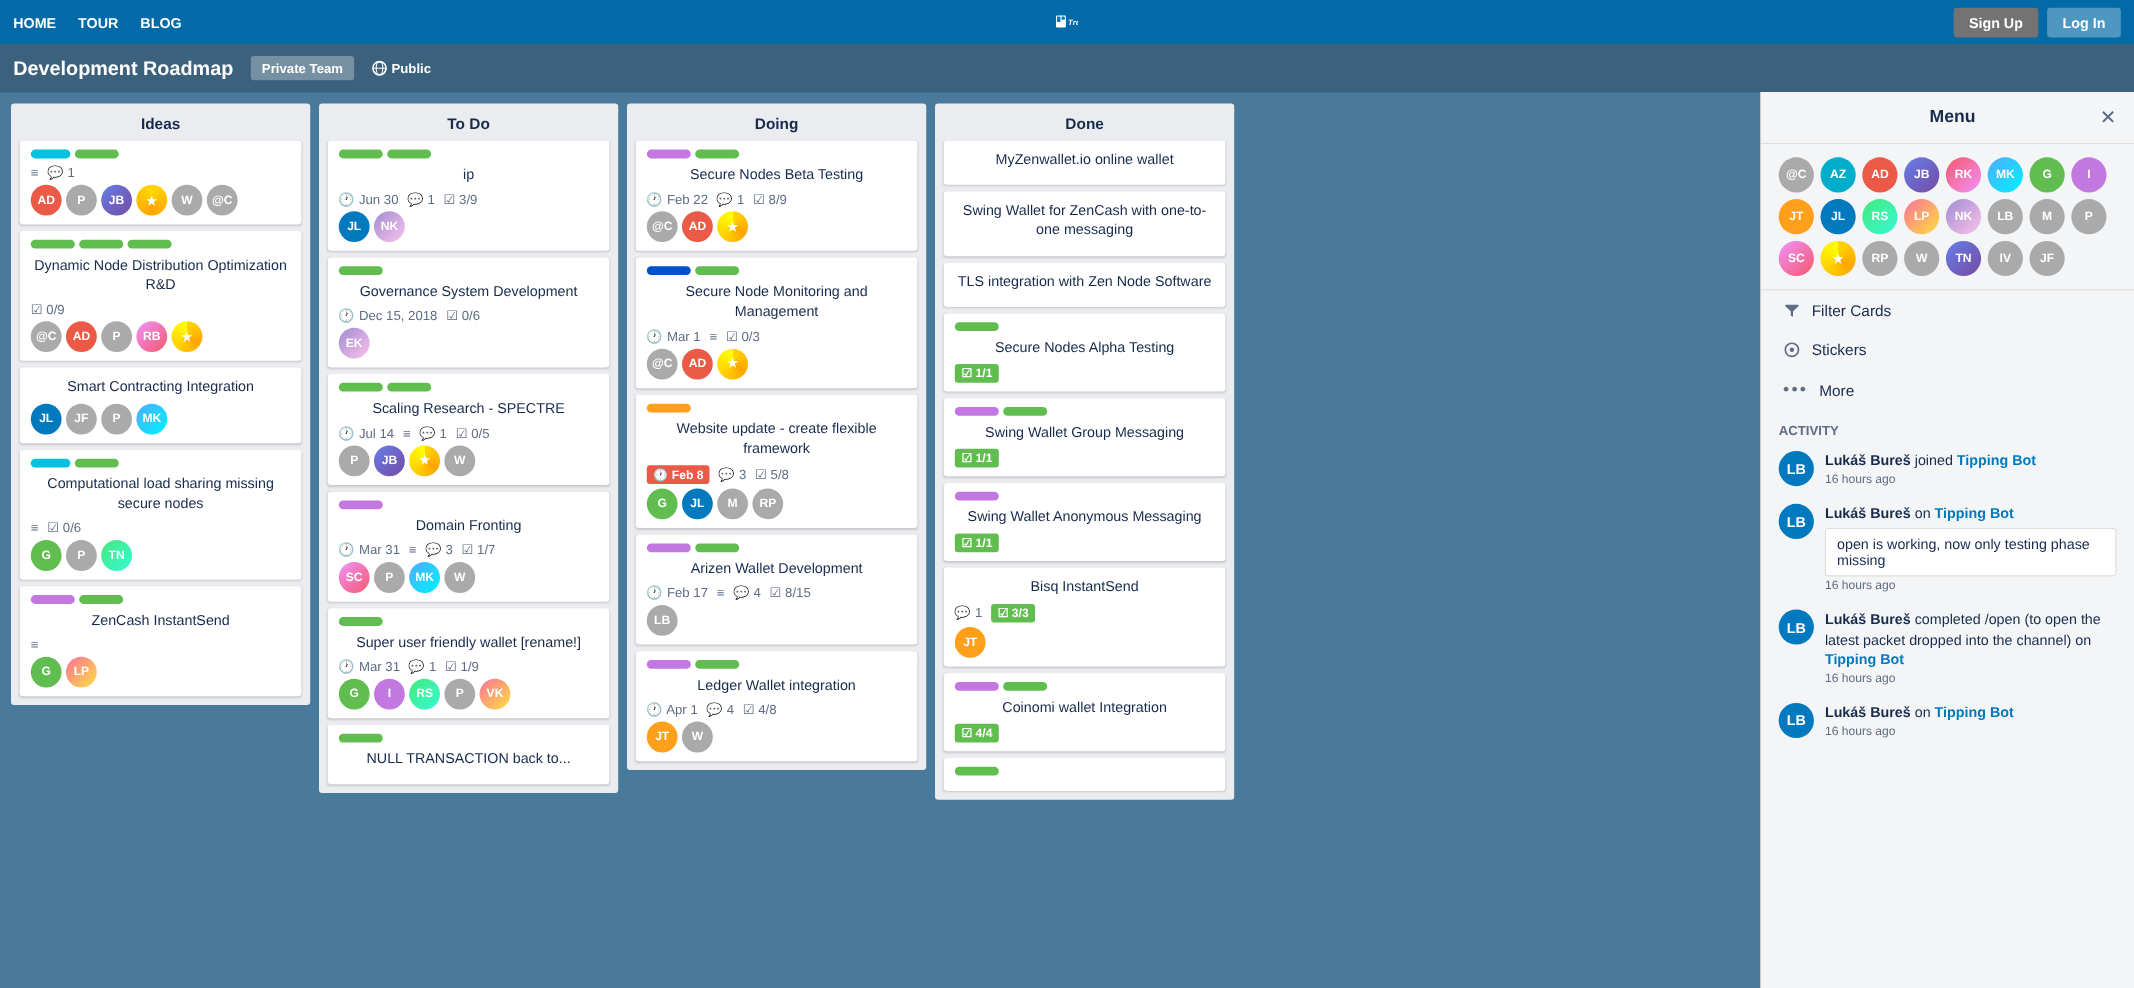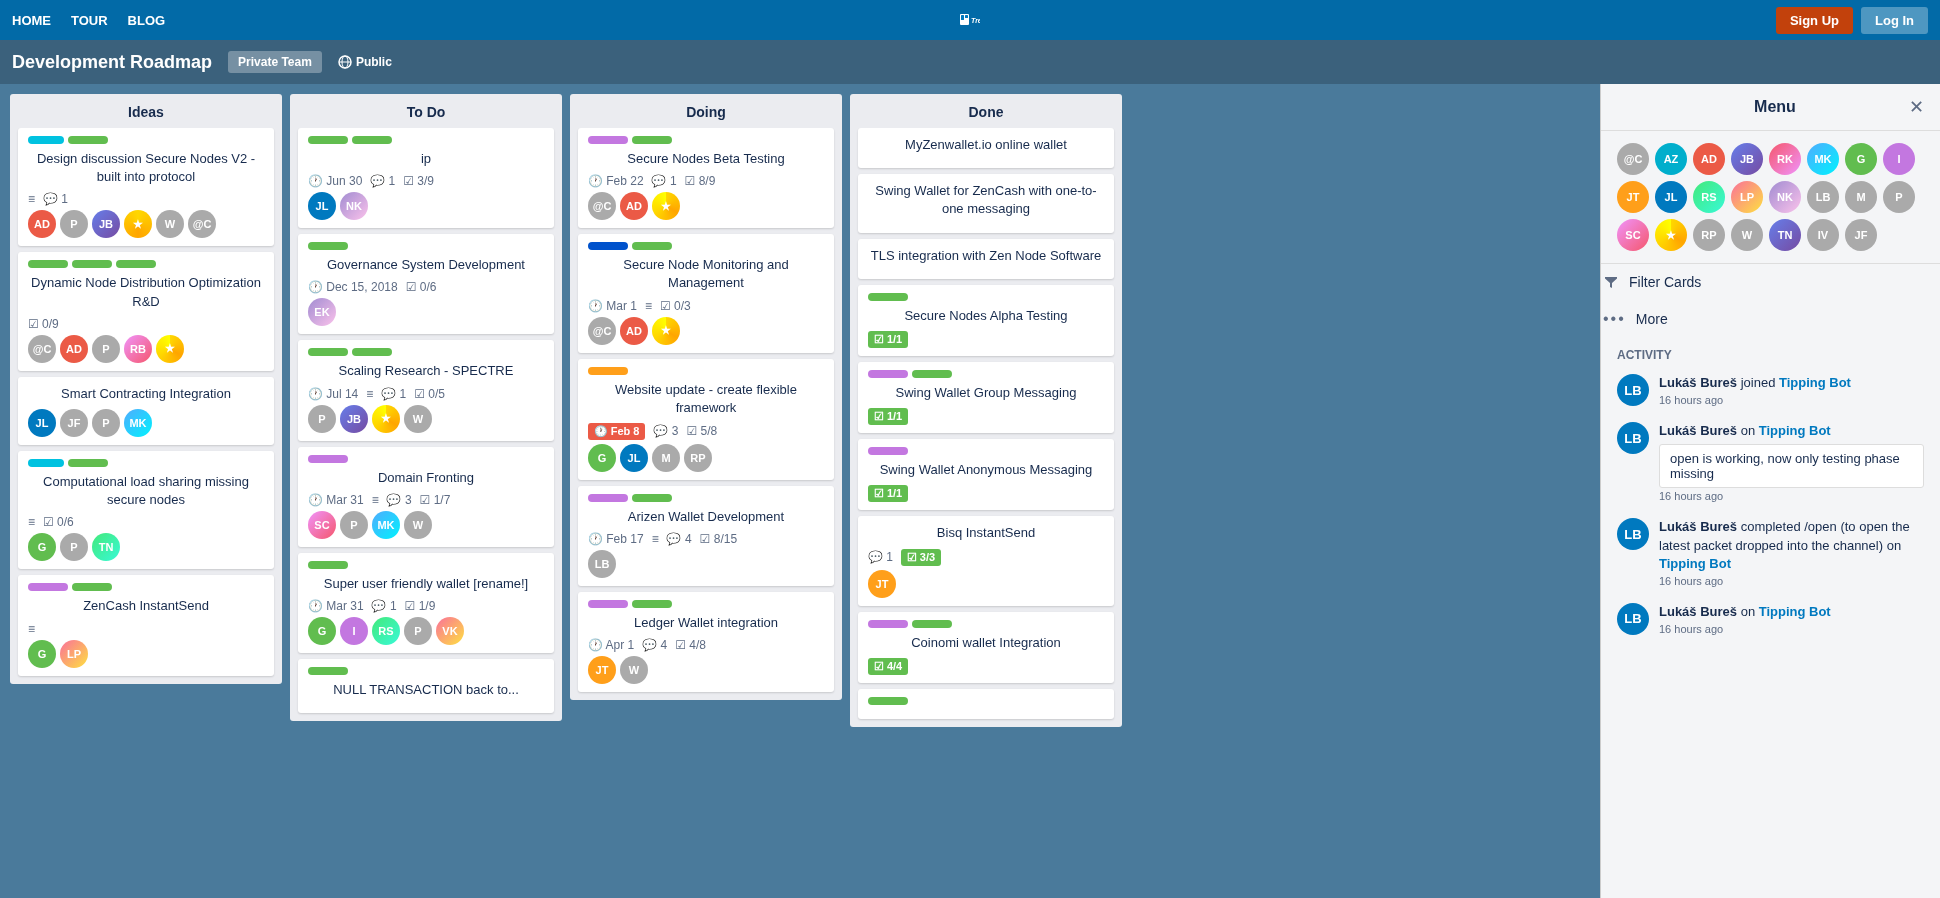--- a/index.html
+++ b/index.html
@@ -4,21 +4,21 @@
   <style>
     * { box-sizing: border-box; margin: 0; padding: 0; }
     body { font-family: -apple-system, BlinkMacSystemFont, 'Segoe UI', sans-serif; font-size: 13px; background: #4a7a9b; min-height: 898px; overflow: hidden; }
 
     
     .top-nav { background: #026aa7; display: flex; align-items: center; padding: 0 12px; height: 40px; gap: 20px; }
     .top-nav a { color: #fff; text-decoration: none; font-size: 13px; font-weight: 600; }
     .nav-logo { position: absolute; left: 50%; transform: translateX(-50%); display: flex; align-items: center; gap: 6px; }
     .nav-logo svg { width: 20px; height: 20px; }
     .nav-right { margin-left: auto; display: flex; gap: 8px; }
-    .btn-signup { background: #c2410c; color: #fff; border: none; border-radius: 3px; padding: 6px 14px; font-weight: 700; font-size: 13px; cursor: pointer; }
+    .btn-signup { background: #737373; color: #fff; border: none; border-radius: 3px; padding: 6px 14px; font-weight: 700; font-size: 13px; cursor: pointer; }
     .btn-login { background: rgba(255,255,255,0.3); color: #fff; border: none; border-radius: 3px; padding: 6px 14px; font-weight: 700; font-size: 13px; cursor: pointer; }
 
     
     .board-header { background: rgba(0,0,0,0.2); display: flex; align-items: center; padding: 8px 12px; gap: 16px; height: 44px; }
     .board-title { color: #fff; font-size: 18px; font-weight: 700; }
     .board-badge { background: rgba(255,255,255,0.3); color: #fff; border-radius: 3px; padding: 4px 10px; font-size: 12px; font-weight: 600; }
     .board-public { color: #fff; font-size: 12px; font-weight: 600; display: flex; align-items: center; gap: 4px; }
 
     
     .board-content { display: flex; gap: 8px; padding: 10px 10px; overflow-x: auto; height: calc(898px - 84px); align-items: flex-start; text-align: center; }
@@ -47,21 +47,21 @@
     .menu-panel { background: #f4f5f7; width: 340px; min-width: 340px; height: 100%; border-left: 1px solid #ccc; display: flex; flex-direction: column; position: fixed; right: 0; top: 84px; bottom: 0; overflow-y: auto; }
     .menu-header { display: flex; align-items: center; justify-content: space-between; padding: 12px 16px; border-bottom: 1px solid #ddd; }
     .menu-title { font-size: 16px; font-weight: 700; color: #172b4d; text-align: center; flex: 1; }
     .menu-close { background: none; border: none; font-size: 18px; cursor: pointer; color: #5e6c84; }
 
     
     .member-grid { display: flex; flex-wrap: wrap; gap: 6px; padding: 12px 16px; border-bottom: 1px solid #ddd; }
     .member-avatar { width: 32px; height: 32px; border-radius: 50%; display: flex; align-items: center; justify-content: center; font-size: 11px; font-weight: 700; color: #fff; }
 
     
-    .menu-item { display: flex; align-items: center; gap: 10px; padding: 10px 2px; cursor: pointer; color: #172b4d; font-size: 14px; }
+    .menu-item { display: flex; align-items: center; gap: 10px; padding: 10px 20px; cursor: pointer; color: #172b4d; font-size: 14px; }
     .menu-section-title { padding: 10px 16px 4px; font-size: 12px; font-weight: 700; color: #5e6c84; text-transform: uppercase; }
 
     
     .activity-item { display: flex; gap: 10px; padding: 8px 16px; }
     .activity-avatar { width: 32px; height: 32px; border-radius: 50%; display: flex; align-items: center; justify-content: center; font-size: 13px; font-weight: 700; color: #fff; background: #0079bf; flex-shrink: 0; }
     .activity-content { flex: 1; }
     .activity-text { font-size: 13px; color: #172b4d; line-height: 1.4; }
     .activity-text a { color: #0079bf; text-decoration: none; font-weight: 600; }
     .activity-time { font-size: 11px; color: #5e6c84; margin-top: 2px; }
     .activity-bubble { background: #fff; border-radius: 3px; padding: 6px 10px; margin-top: 4px; font-size: 13px; color: #172b4d; border: 1px solid #ddd; }
@@ -117,21 +117,20 @@
 
   <div class="list">
     <div class="list-header">Ideas</div>
     <div class="list-cards">
 
       <div class="card">
         <div class="card-labels">
           <span class="label" style="background:#00c2e0;width:36px"></span>
           <span class="label label-green"></span>
         </div>
-        <div class="card-title">Design discussion Secure Nodes V2 - built into protocol</div>
         <div class="card-meta">
           <span class="card-meta-item">≡</span>
           <span class="card-meta-item">💬 1</span>
         </div>
         <div class="card-avatars">
           <div class="avatar" style="background:#eb5a46">AD</div>
           <div class="avatar" style="background:#aaa">P</div>
           <div class="avatar avatar-photo">JB</div>
           <div class="avatar avatar-photo avatar-spark" style="background:conic-gradient(gold,orange,gold)">★</div>
           <div class="avatar" style="background:#aaa">W</div>
@@ -514,20 +513,27 @@
     <div class="member-avatar" style="background:#aaa">JF</div>
   </div>
 
   <div class="menu-item">
     <svg width="16" height="16" viewBox="0 0 16 16" fill="#5e6c84">
         <path d="M2 3h12v1.5L9 9v5l-2-1V9L2 4.5V3z"></path>
       </svg>
     <span>Filter Cards</span>
   </div>
   <div class="menu-item">
+    <svg width="16" height="16" viewBox="0 0 16 16" fill="#5e6c84">
+        <circle cx="8" cy="8" r="6" stroke="#5e6c84" stroke-width="1.5" fill="none"></circle>
+        <circle cx="8" cy="8" r="2" fill="#5e6c84"></circle>
+      </svg>
+    <span>Stickers</span>
+  </div>
+  <div class="menu-item">
     <span style="font-size:16px;letter-spacing:2px;color:#5e6c84">•••</span>
     <span>More</span>
   </div>
 
   <div class="menu-section-title">Activity</div>
 
   <div class="activity-item">
     <div class="activity-avatar">LB</div>
     <div class="activity-content">
       <div class="activity-text">

